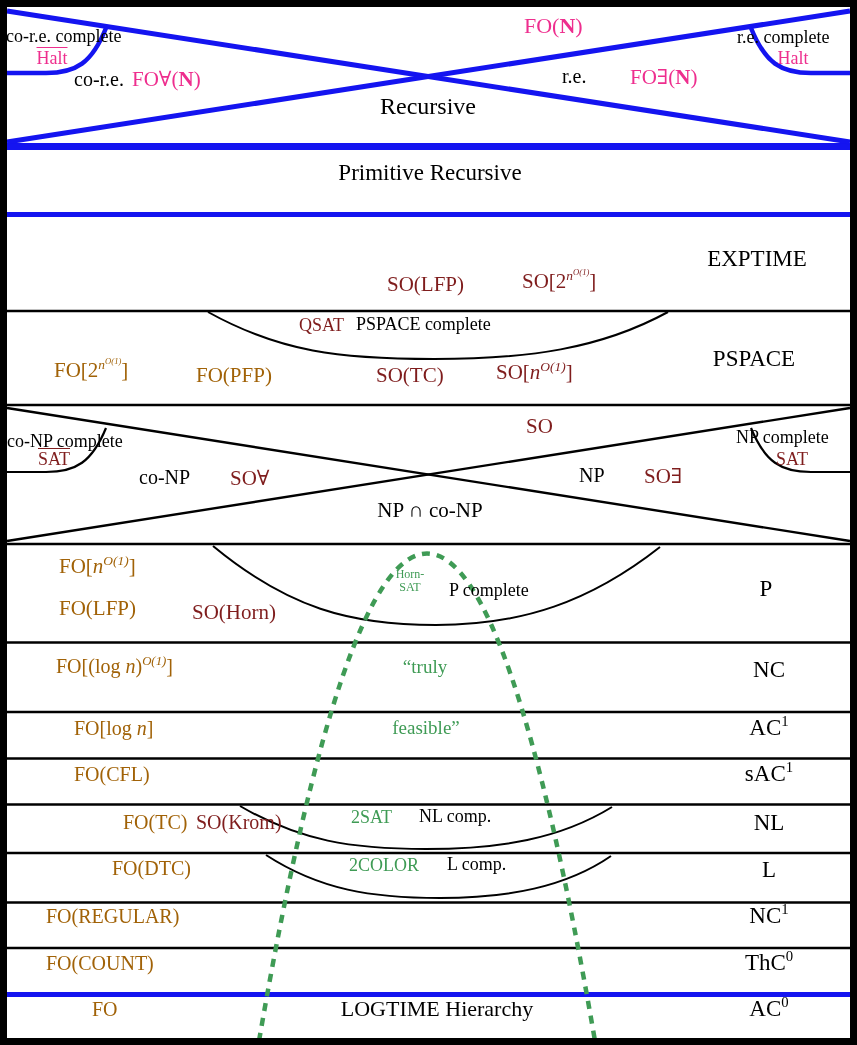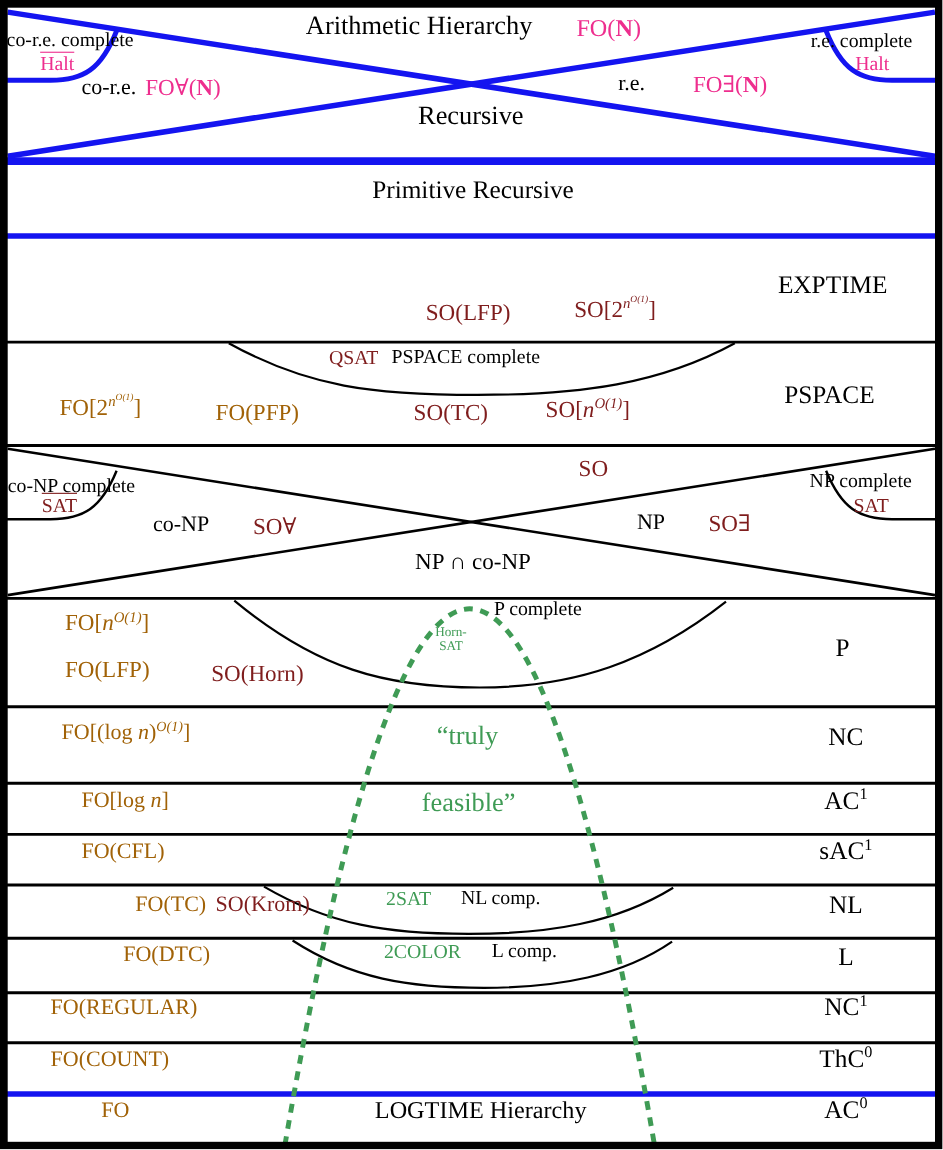--- a/index.html
+++ b/index.html
@@ -3,21 +3,21 @@
 <meta charset="utf-8">
 <style>
   html,body{margin:0;padding:0;background:#fff;}
   .stage{position:relative;width:857px;height:1045px;background:#fff;overflow:hidden;
          font-family:"Liberation Serif","DejaVu Serif",serif;}
   .stage svg{position:absolute;left:0;top:0;}
   .t{position:absolute;color:#000;line-height:1.08;white-space:pre-line;}
   .c{transform:translateX(-50%);text-align:center;}
   .b{font-weight:normal;}
   .blue{color:#a16207}.red{color:#7f1d1d}.mag{color:#ee2e8e}.green{color:#3f9b55}
-  .s16{font-size:12px}.s18{font-size:18px}.s19{font-size:24px}.s20{font-size:20px}
+  .s16{font-size:12px}.s18{font-size:18px}.s19{font-size:19px}.s20{font-size:20px}
   .s21{font-size:21px}.s22{font-size:22px}.s23{font-size:23px}.s24{font-size:24px}
   sup{font-size:64%;line-height:0;vertical-align:super;}
 </style>
 </head>
 <body>
 
 <div class="stage">
 
   <svg width="857" height="1045" viewBox="0 0 857 1045">
 
@@ -48,21 +48,20 @@
     <path d="M 208,312 C 280,352 340,359 434,359 C 528,359 600,349 668,312" fill="none" stroke="#000" stroke-width="2"></path>
     <path d="M 213,546 C 288,608 350,625 436,625 C 522,625 590,602 660,547" fill="none" stroke="#000" stroke-width="2"></path>
     <path d="M 240,806 C 300,841 352,849 426,849 C 500,849 560,839 612,807" fill="none" stroke="#000" stroke-width="2"></path>
     <path d="M 266,855 C 320,890 372,898 440,898 C 508,898 566,887 611,856" fill="none" stroke="#000" stroke-width="2"></path>
 
     <path d="M 259,1041 Q 427,66 595,1041" fill="none" stroke="#3f9b55" stroke-width="4.5" stroke-dasharray="8 7"></path>
 
     <rect x="3.5" y="3.5" width="850" height="1038" fill="none" stroke="#000" stroke-width="7"></rect>
   </svg>
 
-  <div class="t b s24 c" style="left:381px;top:12px">Arithmetic Hierarchy</div>
   <div class="t mag s22" style="left:524px;top:14px"><span>FO(</span><span style="font-weight: bold;">N</span><span>)</span></div>
   <div class="t b s18" style="left:6px;top:27px">co-r.e. complete</div>
   <div class="t mag s18 c" style="left:52px;top:49px"><span style="text-decoration: overline;">Halt</span></div>
   <div class="t b s20" style="left:74px;top:69px">co-r.e.</div>
   <div class="t mag s21" style="left:132px;top:68px"><span>FO∀(</span><span style="font-weight: bold;">N</span><span>)</span></div>
   <div class="t b s20" style="left:562px;top:66px">r.e.</div>
   <div class="t mag s21" style="left:630px;top:66px"><span>FO∃(</span><span style="font-weight: bold;">N</span><span>)</span></div>
   <div class="t b s18" style="left:737px;top:28px">r.e. complete</div>
   <div class="t mag s18 c" style="left:793px;top:49px">Halt</div>
   <div class="t b s24 c" style="left:428px;top:94px">Recursive</div>
@@ -90,21 +89,21 @@
   <div class="t red s21" style="left:644px;top:465px">SO∃</div>
   <div class="t b s18" style="left:736px;top:428px">NP complete</div>
   <div class="t b red s18 c" style="left:792px;top:450px">SAT</div>
   <div class="t b s21 c" style="left:430px;top:499px">NP ∩ co-NP</div>
 
   <div class="t blue s21" style="left:59px;top:555px"><span>FO[</span><span style="font-style: italic;">n</span><sup><span style="font-style: italic;">O(1)</span></sup><span>]</span></div>
   <div class="t blue s21" style="left:59px;top:597px">FO(LFP)</div>
   <div class="t red s21" style="left:192px;top:601px">SO(Horn)</div>
   <div class="t b green s16 c" style="left:410px;top:568px">Horn-
 SAT</div>
-  <div class="t b s18" style="left:449px;top:544px">P complete</div>
+  <div class="t b s18" style="left:449px;top:581px">P complete</div>
   <div class="t b s23 c" style="left:766px;top:577px">P</div>
 
   <div class="t blue s20" style="left:56px;top:656px"><span>FO[(log </span><span style="font-style: italic;">n</span><span>)</span><sup><span style="font-style: italic;">O(1)</span></sup><span>]</span></div>
   <div class="t b green s19 c" style="left:425px;top:657px">“truly</div>
   <div class="t b s23 c" style="left:769px;top:658px">NC</div>
 
   <div class="t blue s20" style="left:74px;top:718px"><span>FO[log </span><span style="font-style: italic;">n</span><span>]</span></div>
   <div class="t b green s19 c" style="left:426px;top:718px">feasible”</div>
   <div class="t b s23 c" style="left:769px;top:716px"><span>AC</span><sup><span>1</span></sup></div>
 

